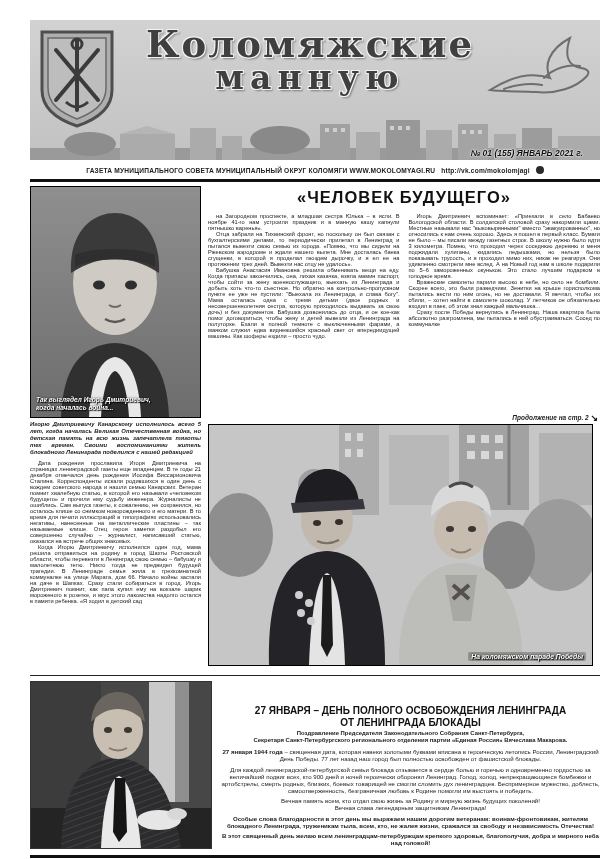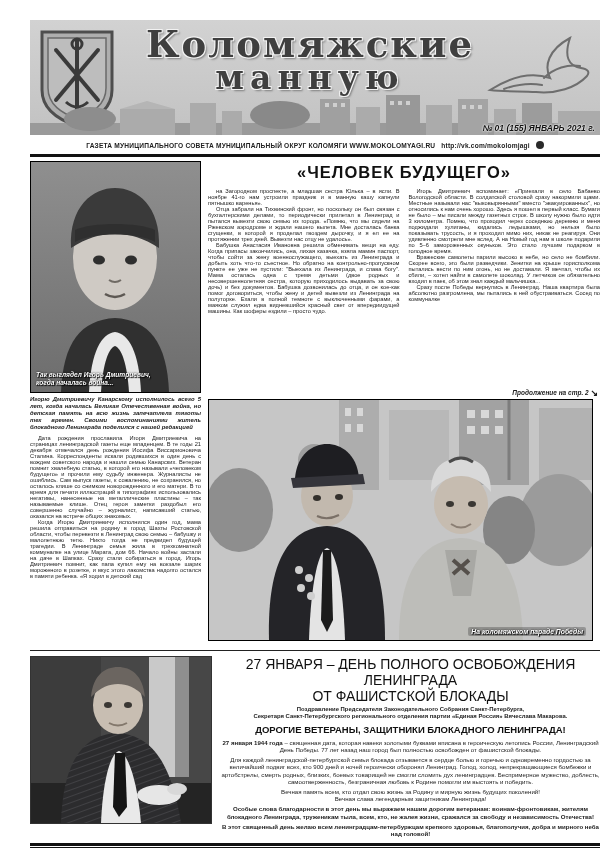--- a/index.html
+++ b/index.html
@@ -1,31 +1,31 @@
 <!DOCTYPE html>
 <html lang="ru"><head>
 <meta charset="utf-8">
 <style>
   html,body{margin:0;padding:0;background:#fff;}
   body{width:605px;height:859px;position:relative;font-family:"Liberation Sans",sans-serif;color:#1c1c1c;
        -webkit-font-smoothing:antialiased;}
   .page{position:absolute;left:30px;top:20px;width:570px;}
 
   
-  .masthead{position:relative;height:115px;background:linear-gradient(#d2d2d2,#c2c2c2);overflow:hidden;}
+  .masthead{position:relative;height:140px;background:linear-gradient(#d2d2d2,#c2c2c2);overflow:hidden;}
   .coa{position:absolute;left:8px;top:8px;}
   .dove{position:absolute;right:6px;top:12px;}
   .skyline{position:absolute;left:0;bottom:0;width:100%;height:42px;}
   .mast-title{position:absolute;top:6px;left:80px;width:400px;text-align:center;
       font-family:"DejaVu Serif",serif;font-weight:bold;color:#3f3f3f;line-height:1.02;
       text-shadow:-1px -1px 0 #f2f2f2,1px -1px 0 #f2f2f2,-1px 1px 0 #f2f2f2,1px 1px 0 #f2f2f2,2px 2px 2px rgba(40,40,40,.45);
       letter-spacing:2px;}
   .mast-title .l1{font-size:37px;}
   .mast-title .l2{font-size:33px;margin-top:-3px;letter-spacing:6px;}
-  .issue{position:absolute;right:5px;bottom:2px;font-size:8.5px;font-weight:bold;font-style:italic;color:#111;
+  .issue{position:absolute;right:17px;bottom:2px;font-size:8.5px;font-weight:bold;font-style:italic;color:#111;
       text-shadow:0 0 2px #fff,0 0 2px #fff;}
 
   
   .subbar{display:flex;align-items:center;justify-content:center;gap:6px;height:14px;margin-top:3px;
       font-size:6.6px;font-weight:bold;color:#222;letter-spacing:.2px;}
   .badge{width:8px;height:8px;border-radius:50%;background:#2a2a2a;display:inline-block;flex:0 0 auto;
       color:#fff;font-size:4px;line-height:8px;text-align:center;font-style:normal;}
   .toprule{height:3px;background:#111;margin-top:2px;}
 
   
@@ -45,21 +45,21 @@
   .continuation{text-align:right;font-size:6.5px;font-weight:bold;font-style:italic;margin:3px 2px 3px 0;}
   .continuation .arr{font-style:normal;font-size:9px;line-height:6px;vertical-align:-1px;}
   .photo-parade{position:relative;width:383px;height:240px;border:1px solid #000;}
   .parade-cap{position:absolute;right:6px;bottom:4px;font-size:6.8px;font-weight:bold;font-style:italic;color:#fff;
       text-shadow:1px 1px 1px #000,0 0 2px #000;background:rgba(60,60,60,.35);padding:1px 3px;border-radius:2px;}
 
   
   .greeting{border-top:1px solid #222;margin-top:9px;padding-top:5px;display:flex;gap:9px;}
   .photo-makarov{width:180px;height:166px;flex:0 0 auto;border:1px solid #333;}
   .g-text{flex:1;text-align:center;}
-  .g-head{font-size:14px;font-weight:normal;line-height:1.15;color:#111;}
+  .g-head{font-size:10px;font-weight:bold;line-height:1.15;color:#111;margin-top:24px;}
   .g-subhead{font-size:5.9px;font-weight:bold;line-height:1.2;margin-top:2px;color:#222;}
   .g-salut{font-size:9.5px;font-weight:bold;line-height:1.2;margin-top:4px;color:#111;}
   .g-text p{margin:3px 0 0 0;font-size:6.1px;line-height:1.18;}
   .g-text p.bold{font-weight:bold;}
   .botrule{margin-top:6px;border-top:3px solid #111;border-bottom:1px solid #111;height:1px;}
 </style>
 </head>
 <body>
 
 <div class="page">
@@ -271,28 +271,27 @@
         <ellipse cx="77" cy="48" rx="4" ry="3" fill="#3a3733"></ellipse>
           <ellipse cx="97" cy="48" rx="4" ry="3" fill="#3a3733"></ellipse>
         <path d="M78 66 q9 5 18 0" fill="none" stroke="#83786c" stroke-width="2"></path>
         <ellipse cx="128" cy="138" rx="22" ry="10" fill="#e6e6e6"></ellipse>
         <ellipse cx="146" cy="132" rx="10" ry="6" fill="#d8d8d8"></ellipse>
       </svg>
     </div>
     <div class="g-text">
       <div class="g-head">
         <div>27 ЯНВАРЯ – ДЕНЬ ПОЛНОГО ОСВОБОЖДЕНИЯ ЛЕНИНГРАДА</div>
-        <div>ОТ ФАШИСТСКОЙ БЛОКАДЫ</div>
+        <div>ОТ ЛЕНИНГРАДА БЛОКАДЫ</div>
       </div>
       <div class="g-subhead">
         <div>Поздравление Председателя Законодательного Собрания Санкт-Петербурга,</div>
         <div>Секретаря Санкт-Петербургского регионального отделения партии «Единая Россия» Вячеслава Макарова.</div>
       </div>
       <div class="g-salut">
-        <div>ДОРОГИЕ ВЕТЕРАНЫ, ЗАЩИТНИКИ БЛОКАДНОГО ЛЕНИНГРАДА!</div>
       </div>
       <p><b>27 января 1944 года</b><span> – священная дата, которая навеки золотыми буквами вписана в героическую летопись России, Ленинградский День Победы. 77 лет назад наш город был полностью освобожден от фашистской блокады.</span></p>
       <p>Для каждой ленинградской-петербургской семьи блокада отзывается в сердце болью и горечью и одновременно гордостью за величайший подвиг всех, кто 900 дней и ночей героически оборонял Ленинград. Голод, холод, непрекращающиеся бомбежки и артобстрелы, смерть родных, близких, боевых товарищей не смогли сломить дух ленинградцев. Беспримерное мужество, доблесть, самоотверженность, безграничная любовь к Родине помогли им выстоять и победить.</p>
       <p>
         <span>Вечная память всем, кто отдал свою жизнь за Родину и мирную жизнь будущих поколений!</span><br>
         <span>Вечная слава легендарным защитникам Ленинграда!</span>
       </p>
       <p class="bold">Особые слова благодарности в этот день мы выражаем нашим дорогим ветеранам: воинам-фронтовикам, жителям блокадного Ленинграда, труженикам тыла, всем, кто, не жалея жизни, сражался за свободу и независимость Отечества!</p>
       <p class="bold">В этот священный день желаю всем ленинградцам-петербуржцам крепкого здоровья, благополучия, добра и мирного неба над головой!</p>
     </div>

